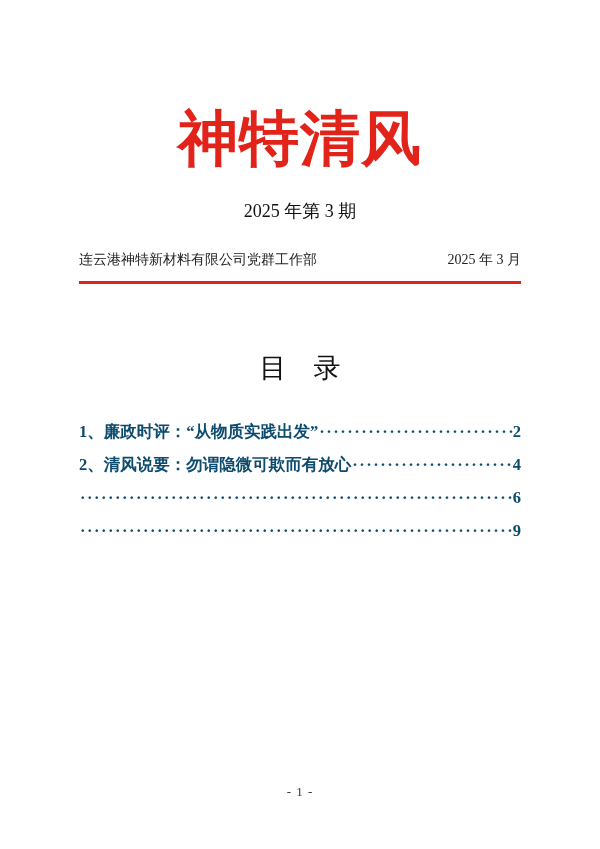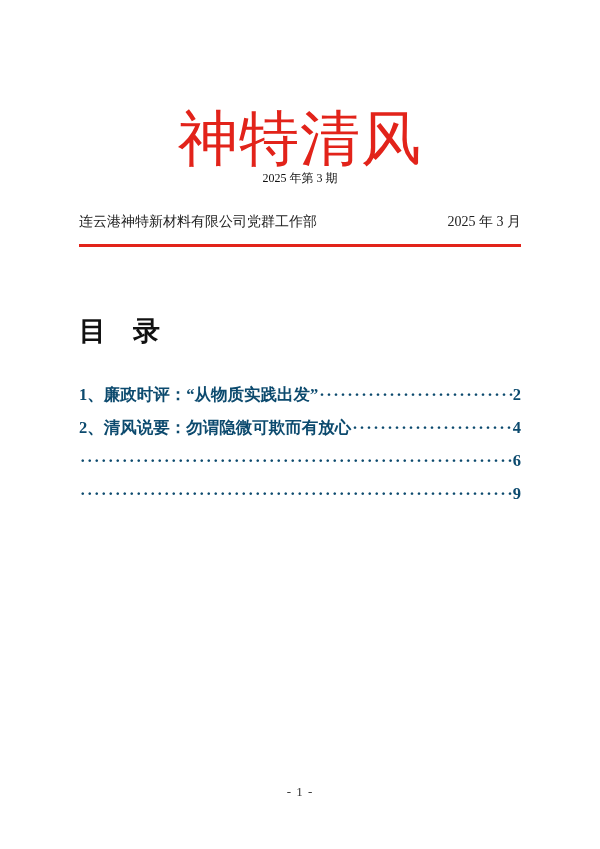--- a/index.html
+++ b/index.html
@@ -18,27 +18,28 @@
     overflow: hidden;
   }
   .content {
     width: 442px;
     margin: 0 auto;
   }
   .title {
     margin: 108px 0 0 0;
     font-size: 60px;
     line-height: 1.05;
-    font-weight: 400;
+    font-weight: 700;
     text-align: center;
     color: var(--accent);
     letter-spacing: 1px;
   }
   .issue {
-    font-size: 12px;
+    margin-top: 30px;
+    font-size: 18px;
     line-height: 1.2;
     text-align: center;
     font-weight: 500;
     color: #111;
   }
   .info-row {
     margin-top: 29px;
     display: flex;
     justify-content: space-between;
     align-items: baseline;
@@ -48,21 +49,22 @@
   }
   .rule {
     margin-top: 13px;
     height: 2.5px;
     background: var(--accent);
   }
   .toc-heading {
     margin: 68px 0 0 0;
     font-size: 27px;
     line-height: 1.2;
-    font-weight: 700;
+    font-weight: 400;
+    text-align: center;
     color: #111;
   }
   .toc-list {
     margin-top: 31px;
     font-size: 16.5px;
     font-weight: 600;
     color: #0c4a6e;
   }
   .toc-row {
     display: flex;

